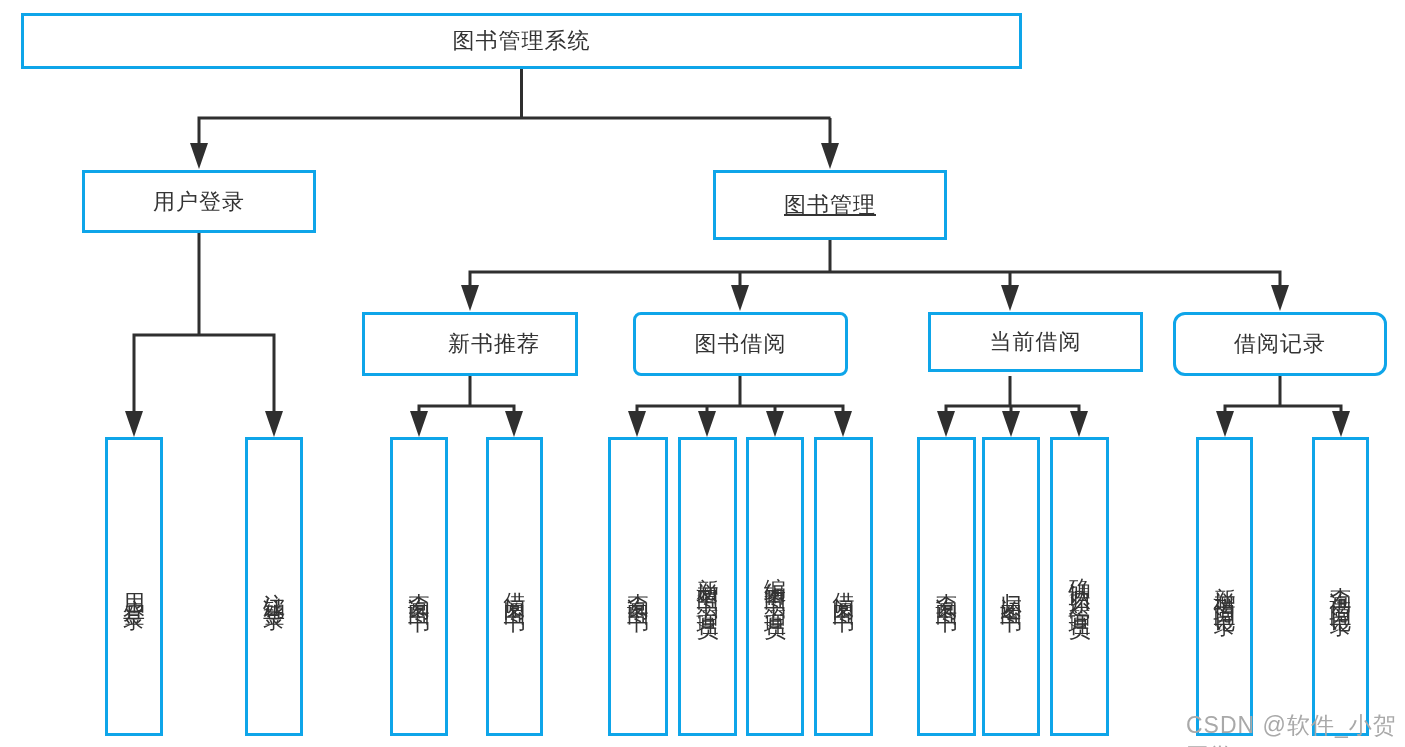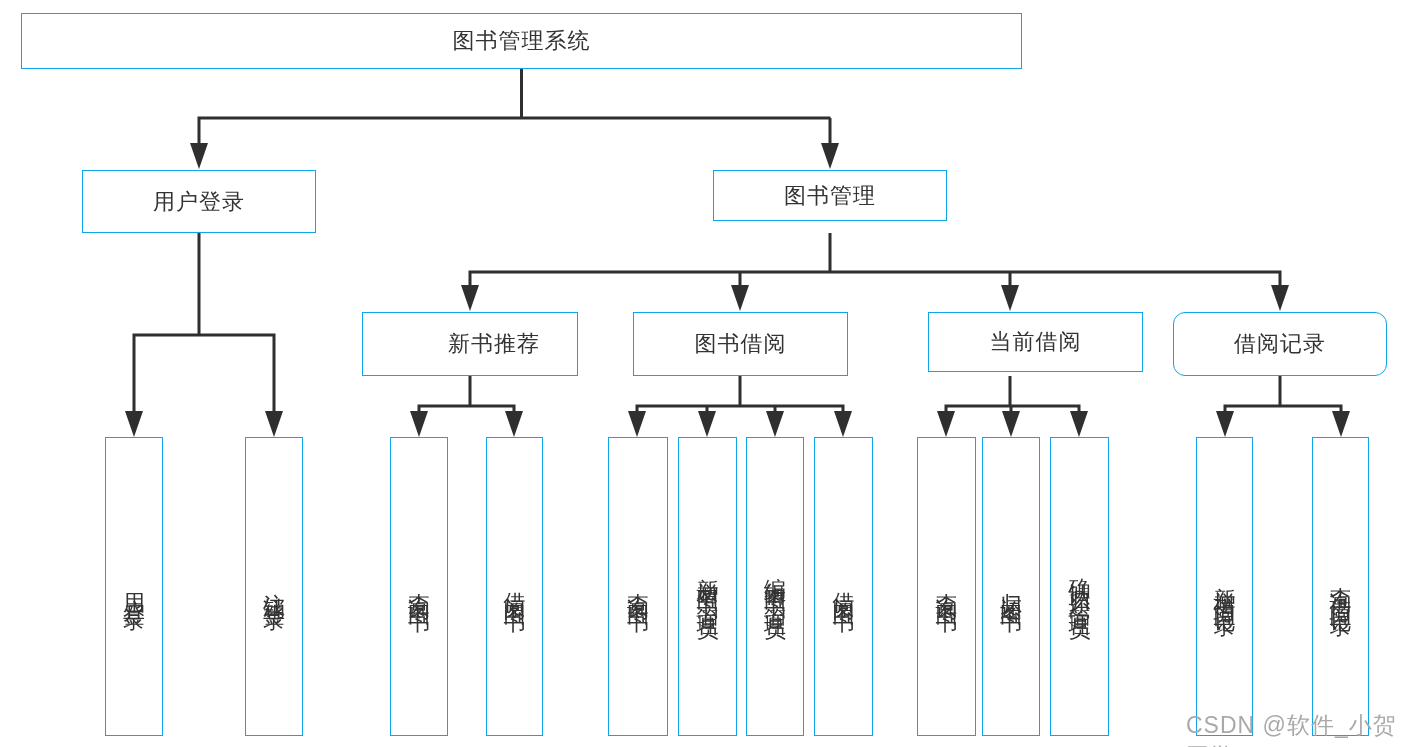--- a/index.html
+++ b/index.html
@@ -7,21 +7,21 @@
     position:relative;
     width:1405px; height:747px;
     background:#ffffff;
     font-family:"Liberation Sans", sans-serif;
     overflow:hidden;
   }
   #connectors { position:absolute; left:0; top:0; width:1405px; height:747px; }
   .box {
     position:absolute;
     box-sizing:border-box;
-    border:1px solid #0ea5e9;
+    border:3px solid #0ea5e9;
     background:#ffffff;
     display:flex;
     align-items:center;
     justify-content:center;
     color:#333333;
     white-space:nowrap;
   }
   .hbox { font-size:22px; letter-spacing:1px; }
   .vbox {
     writing-mode:vertical-rl;
@@ -87,24 +87,24 @@
       <polygon points="1070,411 1088,411 1079,437"></polygon>
 
       <polygon points="1216,411 1234,411 1225,437"></polygon>
       <polygon points="1332,411 1350,411 1341,437"></polygon>
     </g>
   </svg>
 
   <div class="box hbox" style="left:21px; top:13px; width:1001px; height:56px;">图书管理系统</div>
 
   <div class="box hbox" style="left:82px; top:170px; width:234px; height:63px;">用户登录</div>
-  <div class="box hbox" style="left:713px; top:170px; width:234px; height:51px;">图书管理</div>
+  <div class="box hbox" style="left:713px; top:170px; width:234px; height:70px;text-decoration:underline;">图书管理</div>
 
   <div class="box hbox" style="left:362px; top:312px; width:216px; height:64px;padding-left:48px;">新书推荐</div>
-  <div class="box hbox" style="left:633px; top:312px; width:215px; height:64px;">图书借阅</div>
+  <div class="box hbox" style="left:633px; top:312px; width:215px; height:64px;border-radius:8px;">图书借阅</div>
   <div class="box hbox" style="left:928px; top:312px; width:215px; height:60px;">当前借阅</div>
   <div class="box hbox" style="left:1173px; top:312px; width:214px; height:64px;border-radius:12px;">借阅记录</div>
 
   <div class="box vbox" style="left:105px; top:437px; width:58px; height:299px;">用户登录</div>
   <div class="box vbox" style="left:245px; top:437px; width:58px; height:299px;">注销登录</div>
 
   <div class="box vbox" style="left:390px; top:437px; width:58px; height:299px;">查询图书</div>
   <div class="box vbox" style="left:486px; top:437px; width:57px; height:299px;">借阅图书</div>
 
   <div class="box vbox" style="left:608px; top:437px; width:60px; height:299px;">查询图书</div>

